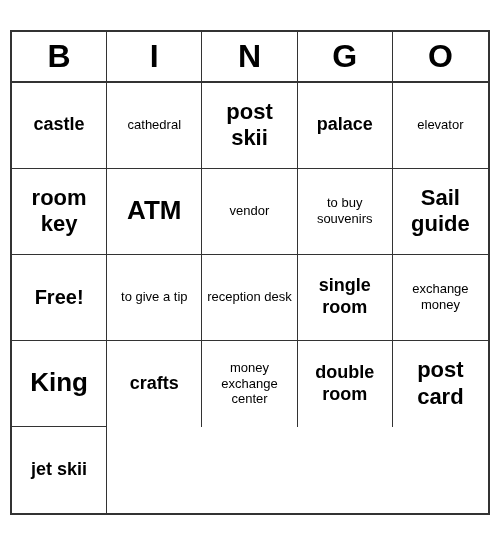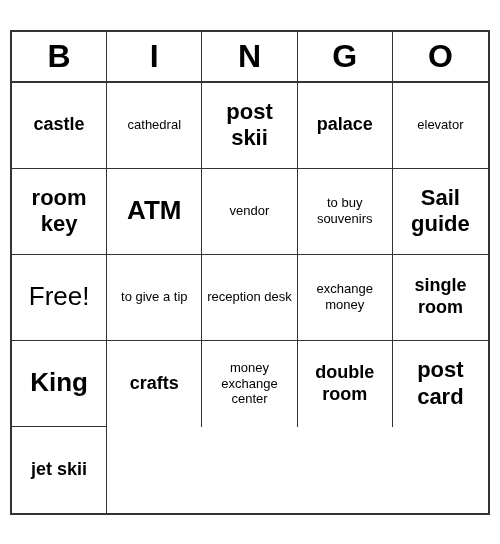--- a/index.html
+++ b/index.html
@@ -60,22 +60,22 @@
     }
     .xl-text {
       font-size: 22px;
       font-weight: bold;
     }
     .xxl-text {
       font-size: 26px;
       font-weight: bold;
     }
     .free-cell {
-      font-size: 26px;
-      font-weight: normal;
+      font-size: 20px;
+      font-weight: bold;
     }
   </style>
 </head>
 <body>
 
 <div class="bingo-card">
   <div class="bingo-header">
   <div class="bingo-header-cell">B</div>
       <div class="bingo-header-cell">I</div>
       <div class="bingo-header-cell">N</div>
@@ -116,24 +116,24 @@
       <div class="bingo-cell">
         <span class="free-cell">Free!</span>
       </div>
       <div class="bingo-cell">
         <span>to give a tip</span>
       </div>
       <div class="bingo-cell">
         <span>reception desk</span>
       </div>
       <div class="bingo-cell">
-        <span>exchange money</span>
+        <span class="large-text">single room</span>
       </div>
       <div class="bingo-cell">
-        <span class="large-text">single room</span>
+        <span>exchange money</span>
       </div>
       <div class="bingo-cell">
         <span class="xxl-text">King</span>
       </div>
       <div class="bingo-cell">
         <span class="large-text">crafts</span>
       </div>
       <div class="bingo-cell">
         <span>money exchange center</span>
       </div>

